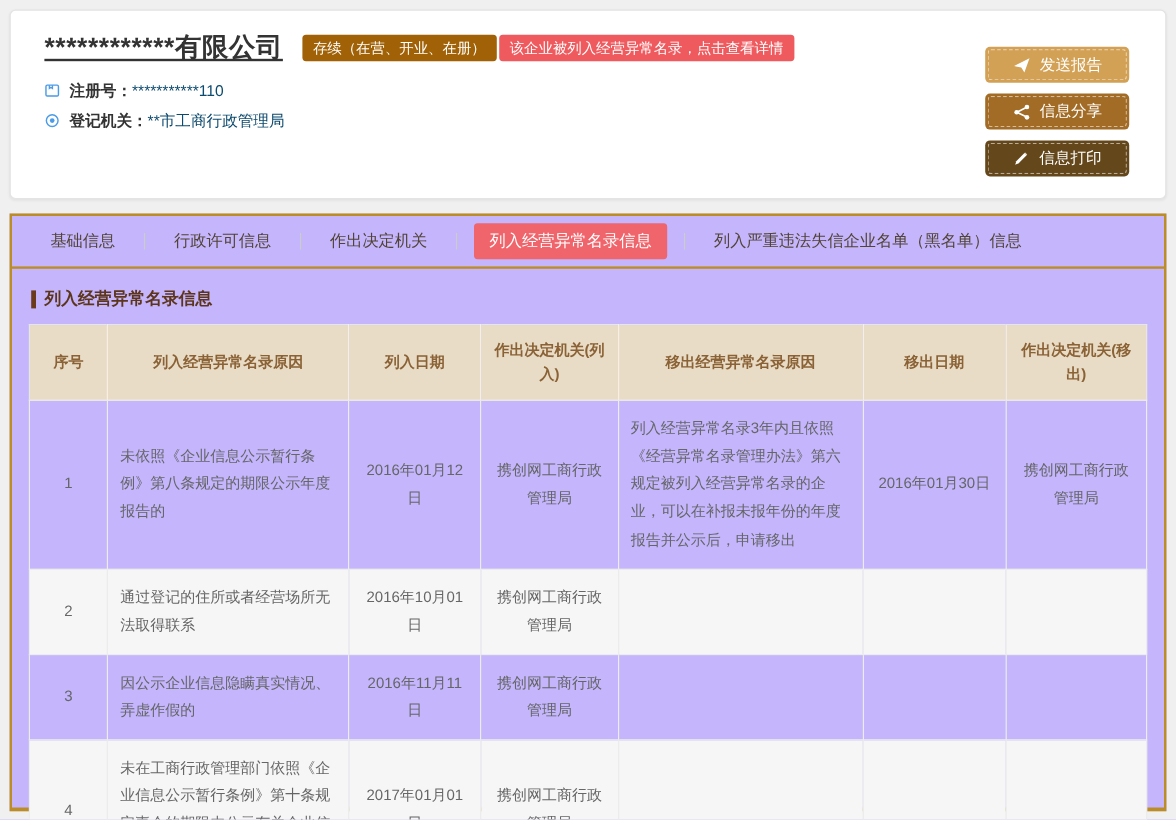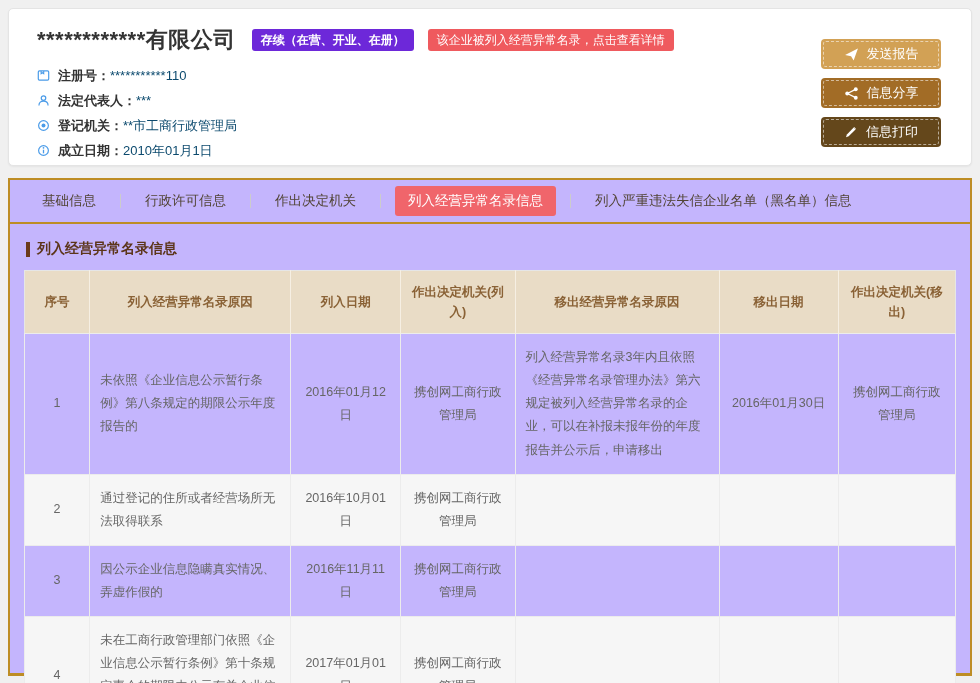--- a/index.html
+++ b/index.html
@@ -17,27 +17,27 @@
     background: #fff;
     border: 1px solid #e4e4e4;
     border-radius: 5px;
     height: 158px;
     padding: 16px 28px;
     box-shadow: 0 1px 2px rgba(0,0,0,0.05);
   }
   .title-row { display: flex; align-items: center; }
   .company-name {
     font-size: 22px; font-weight: bold; color: #333;
-    margin: 0 16px 0 0; letter-spacing: 0.5px; line-height: 30px;
+    margin: 0 16px 0 0; letter-spacing: 0.5px; line-height: 30px; text-decoration: underline;
   }
   .badge {
     font-size: 12px; color: #fff; padding: 4px 9px;
     border-radius: 3px; line-height: 14px; white-space: nowrap;
   }
-  .badge-blue { background: #6d28d9; margin-right: 14px; font-weight: bold; }
+  .badge-blue { background: #a16207; margin-right: 2px; }
   .badge-red  { background: #ef5a5e; cursor: pointer; }
 
   .info-list { list-style: none; margin: 8px 0 0; padding: 0; }
   .info-list li { display: flex; align-items: center; height: 25px; font-size: 13px; }
   .info-icon { color: #4a9be8; width: 21px; display: inline-flex; align-items: center; }
   .info-label { font-weight: bold; color: #333; }
   .info-value { color: #0c4a6e; }
 
   .actions { position: absolute; right: 30px; top: 30px; display: flex; flex-direction: column; gap: 9px; }
   .action-btn {
@@ -108,47 +108,26 @@
               <rect x="1.2" y="1.8" width="9.6" height="8.4" rx="1" fill="none" stroke="currentColor" stroke-width="1.1"></rect>
               <path d="M3.8 1.8 V4.4 L5 3.5 L6.2 4.4 V1.8" fill="none" stroke="currentColor" stroke-width="1"></path>
             </svg>
           </span>
     <span class="info-label">注册号：</span>
     <span class="info-value">***********110</span>
   </li>
         <li>
     <span class="info-icon">
             <svg width="13" height="13" viewBox="0 0 12 12">
-              <circle cx="6" cy="3.8" r="2.1" fill="none" stroke="currentColor" stroke-width="1.1"></circle>
-              <path d="M1.8 10.5 C1.8 7.8 3.6 6.6 6 6.6 C8.4 6.6 10.2 7.8 10.2 10.5" fill="none" stroke="currentColor" stroke-width="1.1"></path>
-            </svg>
-          </span>
-    <span class="info-label">法定代表人：</span>
-    <span class="info-value">***</span>
-  </li>
-        <li>
-    <span class="info-icon">
-            <svg width="13" height="13" viewBox="0 0 12 12">
               <circle cx="6" cy="6" r="4.5" fill="none" stroke="currentColor" stroke-width="1.1"></circle>
               <circle cx="6" cy="6" r="1.8" fill="currentColor"></circle>
             </svg>
           </span>
     <span class="info-label">登记机关：</span>
     <span class="info-value">**市工商行政管理局</span>
-  </li>
-        <li>
-    <span class="info-icon">
-            <svg width="13" height="13" viewBox="0 0 12 12">
-              <circle cx="6" cy="6" r="4.5" fill="none" stroke="currentColor" stroke-width="1.1"></circle>
-              <line x1="6" y1="5.3" x2="6" y2="8.6" stroke="currentColor" stroke-width="1.2"></line>
-              <circle cx="6" cy="3.5" r="0.8" fill="currentColor"></circle>
-            </svg>
-          </span>
-    <span class="info-label">成立日期：</span>
-    <span class="info-value">2010年01月1日</span>
   </li>
       </ul>
     <div class="actions" id="actions">
         <button class="action-btn" style="background: rgb(210, 161, 85);">
     <span class="action-icon">
             <svg width="15" height="15" viewBox="0 0 14 14">
               <path d="M1 7.5 L13 1.5 L9 12.5 L6.6 8.7 Z" fill="#fff"></path>
               <path d="M6.6 8.7 L13 1.5 L5 6.8 Z" fill="rgba(255,255,255,0.6)"></path>
             </svg>
           </span>

